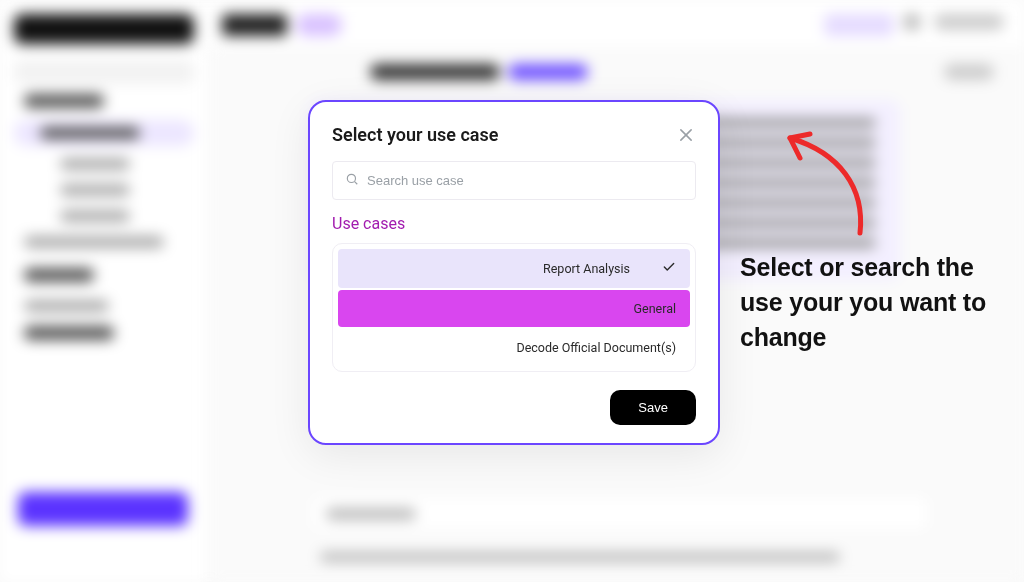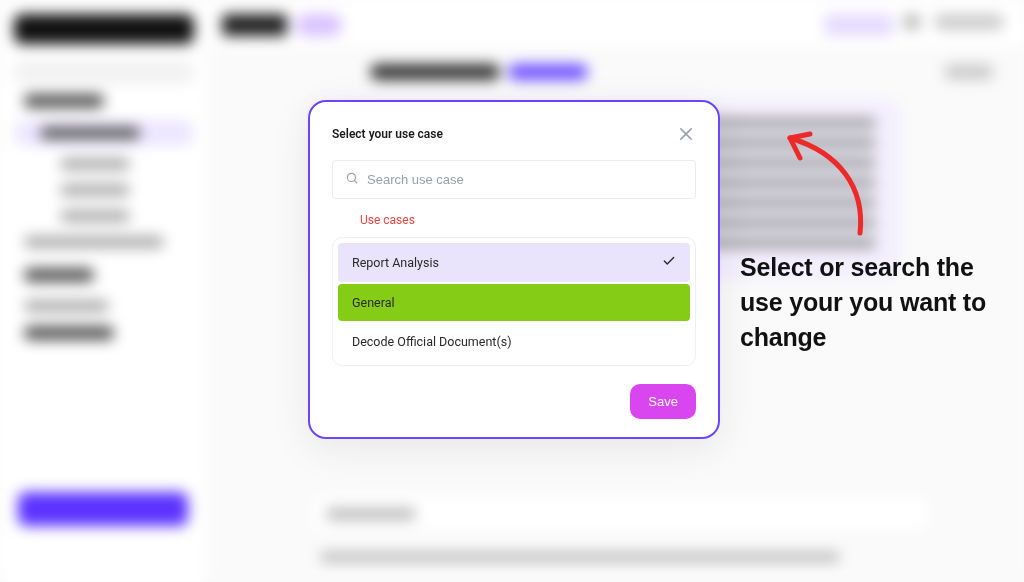--- a/index.html
+++ b/index.html
@@ -106,21 +106,21 @@
     padding: 22px 22px 18px 22px;
     box-shadow: 0 10px 40px rgba(0,0,0,0.08);
   }
   .modal-header {
     display: flex;
     justify-content: space-between;
     align-items: center;
     margin-bottom: 16px;
   }
   .modal-title {
-    font-size: 12px;
+    font-size: 18px;
     font-weight: 600;
     color: #1a1a1a;
   }
   .close-btn {
     width: 20px; height: 20px;
     display: flex; align-items: center; justify-content: center;
     color: #9aa0a6;
     cursor: pointer;
     font-size: 16px;
     line-height: 1;
@@ -132,58 +132,57 @@
     display: flex; align-items: center; gap: 8px;
     margin-bottom: 14px;
   }
   .search-wrap svg { width: 14px; height: 14px; stroke:#9aa0a6; }
   .search-input {
     border: none; outline: none; flex: 1;
     font-size: 13px; color: #333;
   }
   .search-input::placeholder { color: #9aa0a6; }
   .section-label {
-    font-size: 12px;
-    color: #ef4444;
+    font-size: 16px;
+    color: #a21caf;
     margin-bottom: 10px;
-    margin-left: 28px;
   }
   .usecase-list {
     border: 1px solid #f0eef4;
     border-radius: 10px;
     padding: 5px;
     display: flex; flex-direction: column; gap: 2px;
   }
   .uc-item {
     padding: 11px 14px;
     border-radius: 4px;
     font-size: 12.5px;
     color: #2a2a2a;
     cursor: pointer;
-    display: flex; justify-content: space-between; align-items: center;
+    display: flex; justify-content: flex-end; align-items: center; gap: 32px;
   }
   .uc-item.selected {
     background: #e9e4fb;
   }
   .uc-item.highlighted {
-    background: #84cc16;
+    background: #d946ef;
   }
   .uc-item .check {
     font-size: 14px; color: #2a2a2a;
   }
   .modal-footer {
     display: flex; justify-content: flex-end;
     margin-top: 18px;
   }
   .save-btn {
-    background: #d946ef;
+    background: #000000;
     color: #fff;
     border: none;
     border-radius: 10px;
-    padding: 10px 18px;
+    padding: 10px 28px;
     font-size: 13px;
     font-weight: 500;
     cursor: pointer;
   }
 
   
   .annotation {
     position: absolute;
     left: 740px;
     top: 250px;

